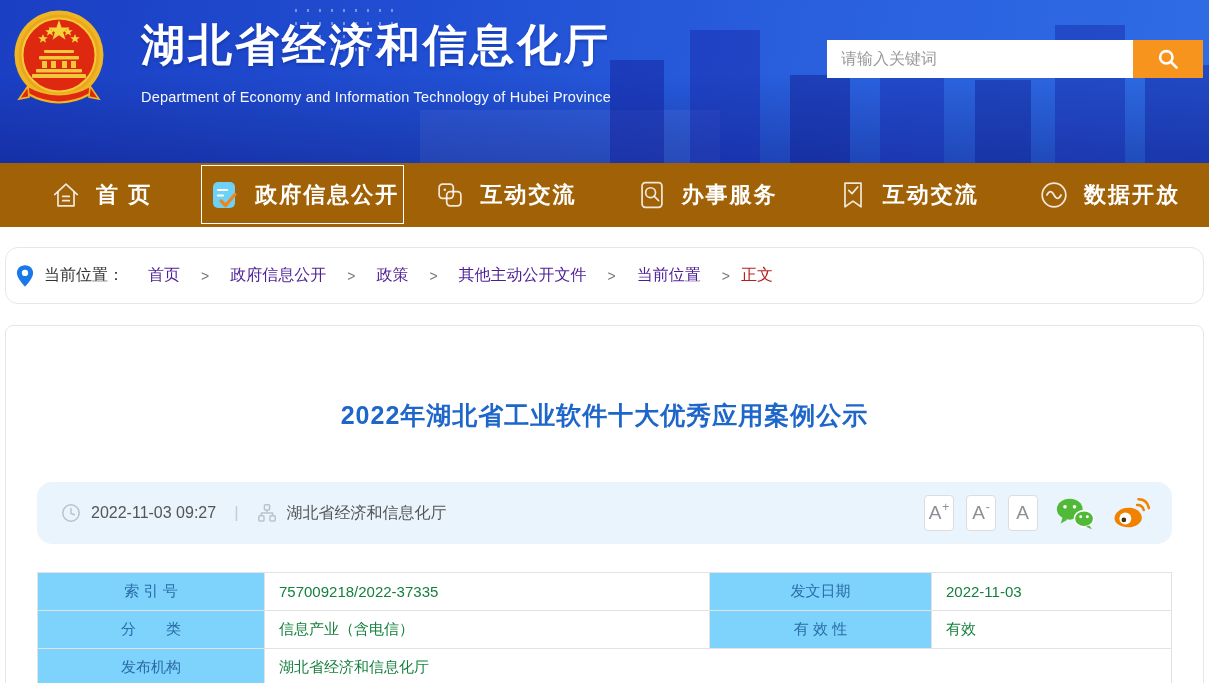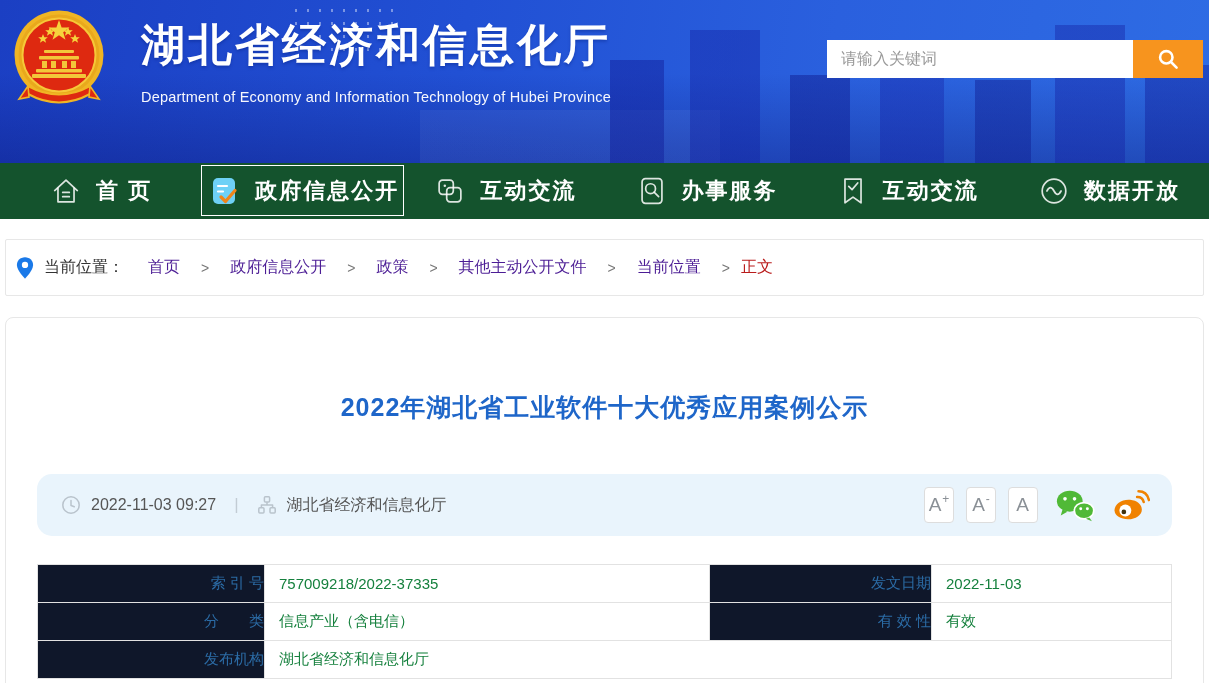--- a/index.html
+++ b/index.html
@@ -29,29 +29,29 @@
   .title-cn { font-size:44px; font-weight:bold; letter-spacing:3px; text-shadow:0 2px 3px rgba(0,30,120,.35); }
   .title-en { margin-top:14px; font-size:14.5px; font-weight:400; letter-spacing:.2px; color:rgba(255,255,255,.96); }
   .search-box { position:absolute; top:40px; right:6px; display:flex; }
   .search-input { width:306px; height:38px; border:none; outline:none; background:#fff;
     padding:0 14px; font-size:16px; color:#333; font-family:inherit; }
   .search-input::placeholder { color:#9a9a9a; }
   .search-btn { width:70px; height:38px; border:none; background:#f7941e; cursor:pointer;
     display:flex; align-items:center; justify-content:center; }
 
   
-  .main-nav { height:56px; background:#14532d; display:flex; align-items:stretch; }
+  .main-nav { height:64px; background:#a16207; display:flex; align-items:stretch; }
   .nav-item { flex:1; display:flex; align-items:center; justify-content:center; gap:13px;
     color:#fff; font-size:22px; font-weight:bold; letter-spacing:2px; cursor:pointer; }
   .nav-item.active { border:1px solid #fff; margin:2px 0 3px; }
   .nav-item svg { flex:none; }
 
   
   .breadcrumb-bar { margin:20px 5px 0; height:57px; background:#fff;
-    border:1px solid #e7e7e7; border-radius:2px;
+    border:1px solid #e7e7e7; border-radius:13px;
     display:flex; align-items:center; padding:0 10px; font-size:16px; color:#333; }
   .breadcrumb-bar .pin { margin-right:10px; display:flex; }
   .crumb { color:#4c1d95; cursor:pointer; margin:0 16px; white-space:nowrap; }
   .crumb-current { color:#b91c1c; margin:0 6px; }
   .crumb-sep { color:#777; font-size:14px; margin:0 5px; }
   .crumb-label { color:#333; margin-right:8px; }
 
   
   .main-card { margin:21px 5px 0; border:1px solid #e7e7e7; border-radius:8px;
     background:#fff; height:600px; }
@@ -66,21 +66,21 @@
   .font-btn { width:30px; height:36px; background:#fff; border:1px solid #ddd; border-radius:4px;
     color:#8a9096; font-size:19px; display:inline-flex; align-items:flex-start; justify-content:center;
     padding-top:6px; margin-left:12px; cursor:pointer; font-family:inherit; }
   .font-btn sup { font-size:12px; line-height:10px; margin-left:1px; }
   .share-icon { margin-left:17px; cursor:pointer; display:flex; }
 
   
   .info-table { margin:28px 31px 0; border-collapse:collapse; table-layout:fixed;
     width:calc(100% - 62px); }
   .info-table td { border:1px solid #e2e2e2; height:38px; font-size:15px; }
-  td.lbl { background:#0f172a; color:#2b6ba5; text-align:right; }
+  td.lbl { background:#7dd3fc; color:#2b6ba5; text-align:center; }
   td.val { color:#15803d; padding-left:14px; }
 </style>
 </head>
 <body>
 
 <header class="site-header">
   <div class="skyline"></div>
   <div class="dotgrid"></div>
 
   <svg class="emblem" width="93" height="113" viewBox="0 0 93 113">

